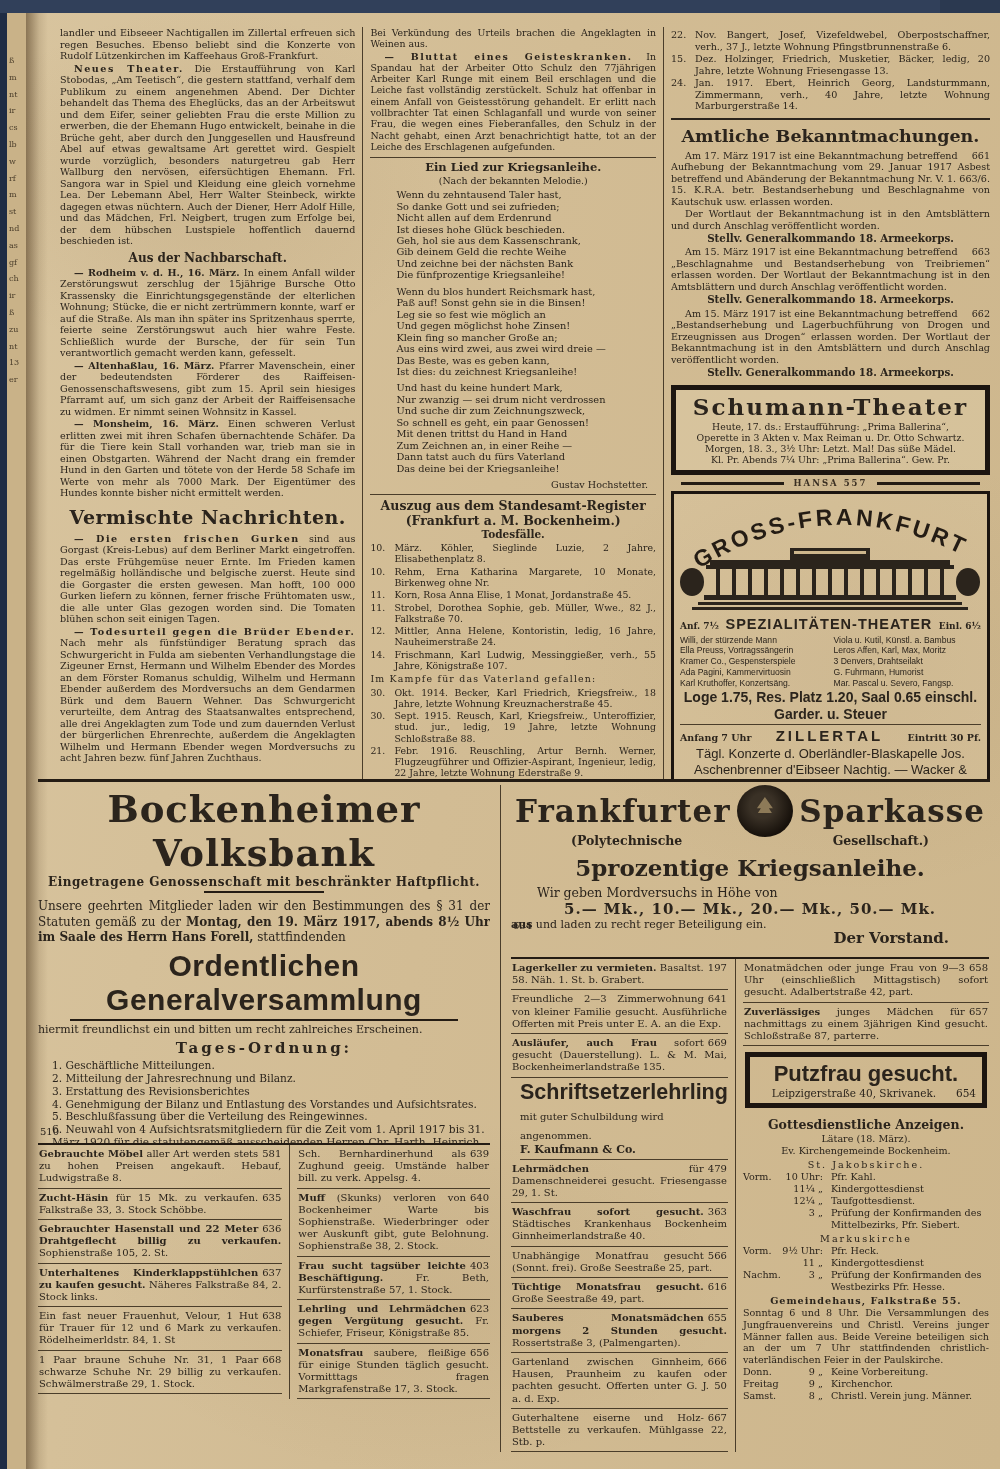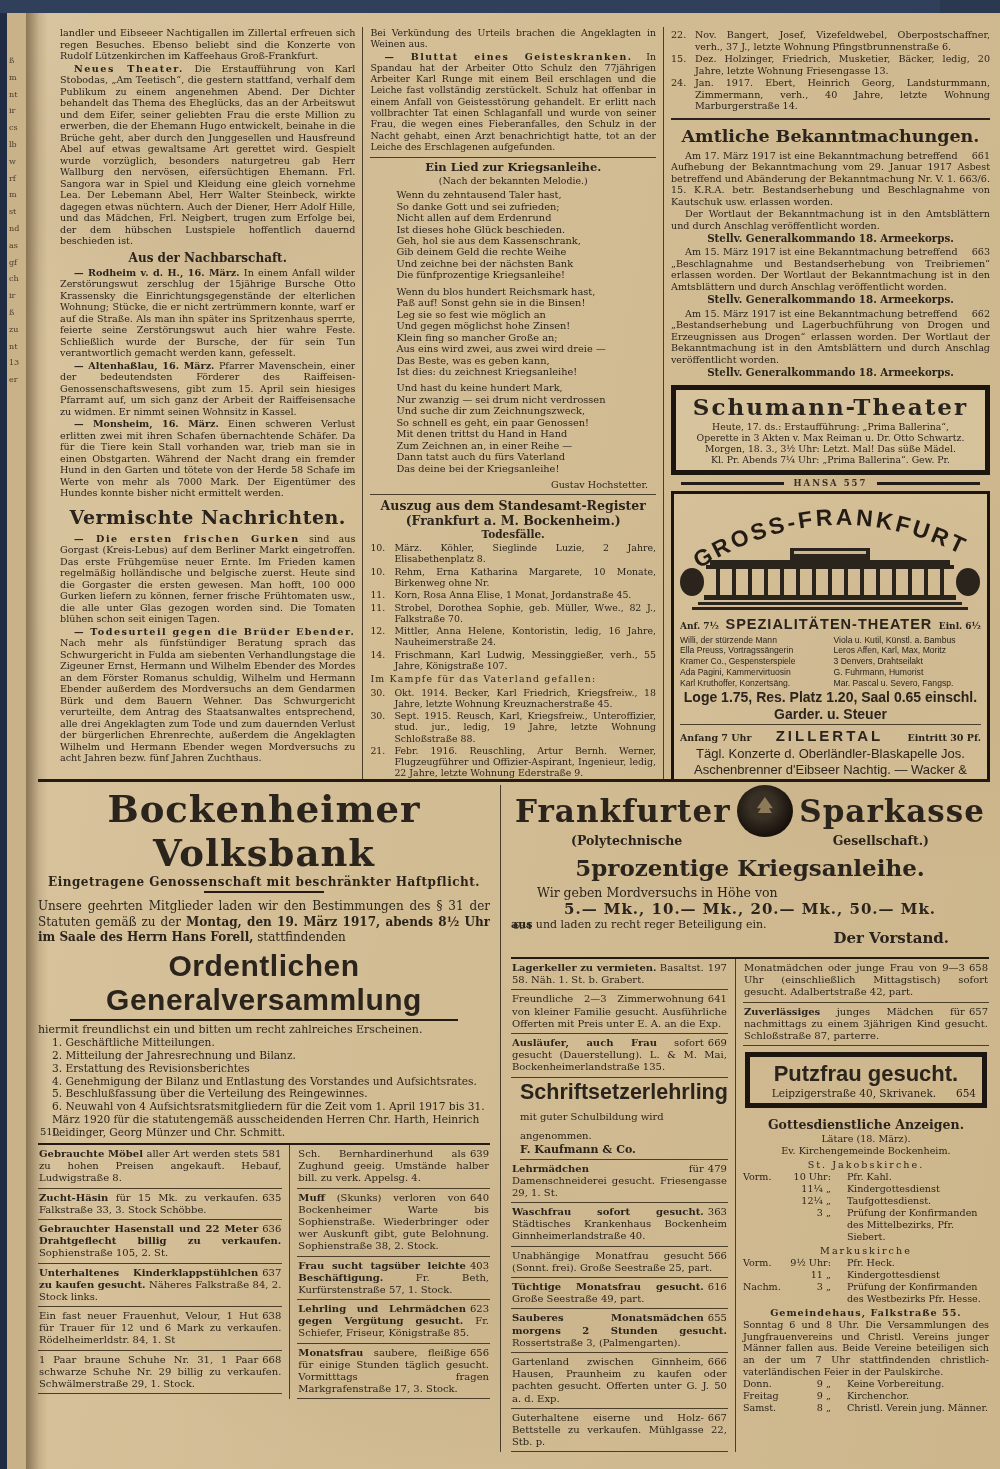--- a/index.html
+++ b/index.html
@@ -112,21 +112,21 @@
   .ss-title{font-family:"Liberation Sans",sans-serif;font-weight:bold;font-size:21.5px;text-align:center;}
   .ss-text{font-size:10px;} .ss-co{font-weight:bold;font-size:11px;}
   .putzfrau{border:5px solid #1c1510;margin:6px 2px;padding:4px 6px;text-align:center;}
   .pf-title{font-weight:bold;font-size:22px;font-family:"Liberation Sans",sans-serif;}
   .pf-line{font-size:10.5px;} .pf-line .ad-num{float:right;}
   
   .church{font-size:9.6px;line-height:1.25;padding-top:3px;}
   .ch-title{text-align:center;font-weight:bold;font-size:12.5px;}
   .ch-c{text-align:center;}
   .ch-church{text-align:center;letter-spacing:2px;margin-top:2px;}
-  .ch-row{display:flex;gap:8px;}
+  .ch-row{display:flex;}
   .ch-row .a{width:36px;} .ch-row .b{width:44px;text-align:right;padding-right:8px;} .ch-row .c{flex:1;}
   .ch-gem{text-align:center;letter-spacing:1px;font-weight:bold;margin-top:2px;}
   .ch-gemtext{text-align:justify;}
 </style>
 </head>
 <body>
 
 <div class="canvas">
   <div class="edge-top"></div>
   <div class="spine">
@@ -356,20 +356,21 @@
       <div class="halfL">
         <div class="vb">
           <div class="vb-title">Bockenheimer Volksbank</div>
           <div class="vb-sub">Eingetragene Genossenschaft mit beschränkter Haftpflicht.</div>
           <div class="vb-subrule"></div>
           <div class="vb-intro">
             <span>Unsere geehrten Mitglieder laden wir den Bestimmungen des § 31 der Statuten gemäß zu der </span><b class="frak">Montag, den 19. März 1917, abends 8½ Uhr im Saale des Herrn Hans Forell,</b><span> stattfindenden</span>
           </div>
           <div class="vb-gv">Ordentlichen Generalversammlung</div>
           <div class="vb-invite">hiermit freundlichst ein und bitten um recht zahlreiches Erscheinen.</div>
+          <div class="vb-tages">Tages-Ordnung:</div>
           <div class="vb-agenda">
 
           <div>1. Geschäftliche Mitteilungen.</div>
               <div>2. Mitteilung der Jahresrechnung und Bilanz.</div>
               <div>3. Erstattung des Revisionsberichtes</div>
               <div>4. Genehmigung der Bilanz und Entlastung des Vorstandes und Aufsichtsrates.</div>
               <div>5. Beschlußfassung über die Verteilung des Reingewinnes.</div>
               <div>6. Neuwahl von 4 Aufsichtsratsmitgliedern für die Zeit vom 1. April 1917 bis 31. März 1920 für die statutengemäß ausscheidenden Herren Chr. Harth, Heinrich Leidinger, Georg Münzer und Chr. Schmitt.</div>
             </div>
 

